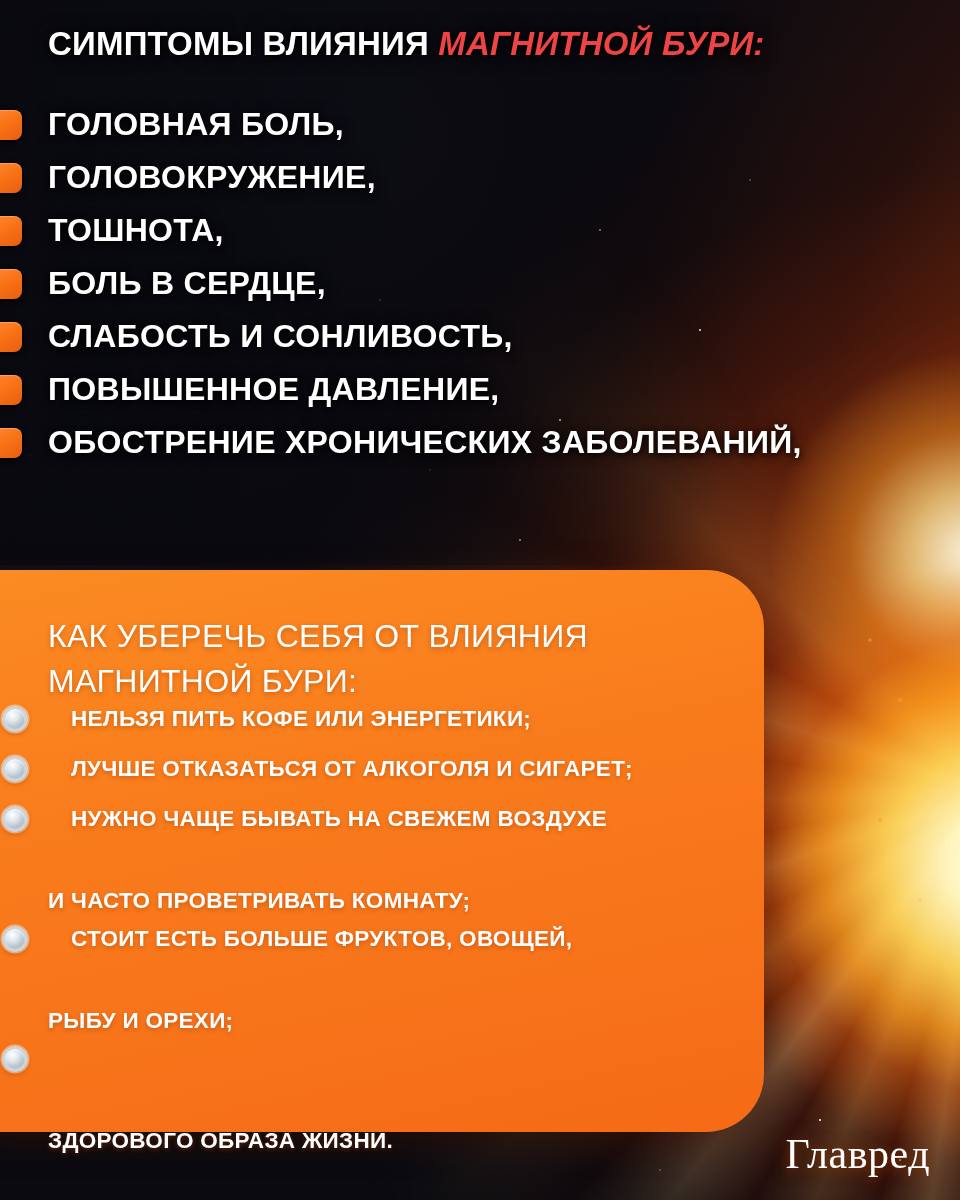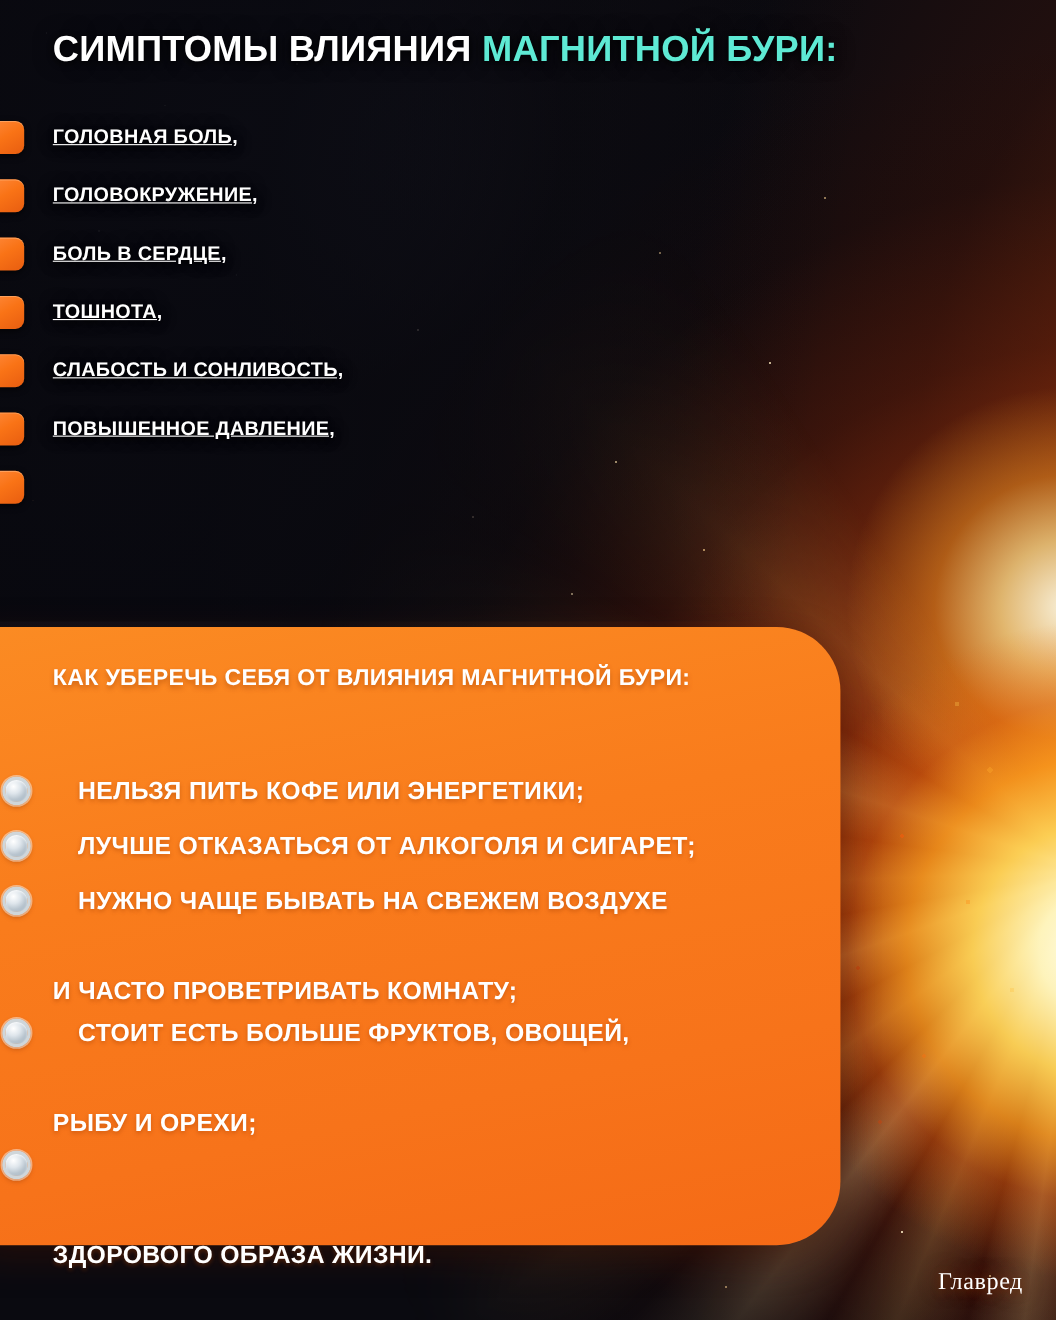--- a/index.html
+++ b/index.html
@@ -144,21 +144,21 @@
   }
 
   
   .headline {
     position:absolute; left:48px; top:26px; width:880px;
     font-size:33px; font-weight:700; letter-spacing:.2px;
     line-height:1.1; color:#ffffff;
     text-transform:uppercase; white-space:nowrap;
     text-shadow:0 2px 7px rgba(0,0,0,.9), 0 0 18px rgba(0,0,0,.6);
   }
-  .headline .accent { color:#5eead4; }
+  .headline .accent { color:#ef4444;font-style:italic; }
 
   
   .symptoms { position:absolute; left:0; top:98px; width:940px; }
 
   .symptom-row {
     position:relative;
     height:53px;
     display:flex; align-items:center;
   }
 
@@ -166,39 +166,38 @@
     position:absolute; left:-12px; top:50%;
     transform:translateY(-50%);
     width:34px; height:30px;
     border-radius:8px;
     background:linear-gradient(150deg,#FF8A3D 0%,#F97316 48%,#E85D10 100%);
     box-shadow:0 2px 6px rgba(0,0,0,.65), inset 0 1px 0 rgba(255,200,150,.45);
   }
 
   .symptom-text {
     margin-left:48px;
-    font-size:18px; font-weight:700; letter-spacing:.3px;
+    font-size:32px; font-weight:700; letter-spacing:.3px;
     color:#ffffff; text-transform:uppercase; white-space:nowrap;
     text-shadow:0 2px 6px rgba(0,0,0,.92), 0 0 14px rgba(0,0,0,.55);
-    text-decoration:underline;
   }
 
   
   .panel {
     position:absolute; left:-20px; top:570px;
     width:784px; height:562px;
     background:linear-gradient(168deg,#FB8B23 0%,#F97C1C 38%,#F7731A 72%,#F56A16 100%);
     border-top-right-radius:58px;
     border-bottom-right-radius:58px;
     box-shadow:0 10px 34px rgba(70,20,0,.42);
   }
 
   .panel-title {
-    position:absolute; left:68px; top:32px; width:640px;
-    font-size:21px; font-weight:700; line-height:1.42;
+    position:absolute; left:68px; top:44px; width:640px;
+    font-size:32px; font-weight:400; line-height:1.42;
     letter-spacing:.3px; color:#ffffff; text-transform:uppercase;
     text-shadow:0 2px 5px rgba(150,55,0,.45);
   }
 
   .tips { position:absolute; left:0; top:124px; width:784px; }
 
   .tip-line {
     position:relative;
     min-height:50px;
     display:flex; align-items:center;
@@ -222,21 +221,21 @@
     font-size:22.5px; font-weight:700; letter-spacing:.3px;
     color:#ffffff; text-transform:uppercase; white-space:nowrap;
     text-shadow:0 2px 4px rgba(160,60,0,.45);
   }
   .tip-line.cont .tip-text { margin-left:68px;margin-top:44px; }
 
   
   .logo {
     position:absolute; right:30px; bottom:22px;
     font-family:"Liberation Serif", serif;
-    font-size:22px; font-weight:400; color:#ffffff;
+    font-size:42px; font-weight:400; color:#ffffff;
     letter-spacing:.5px;
     text-shadow:0 2px 8px rgba(120,45,0,.75), 0 0 18px rgba(160,60,0,.5);
   }
 </style>
 </head>
 <body>
 
 <div id="poster">
 
   <div class="bg-layer bg-space"></div>
@@ -258,36 +257,37 @@
       <div class="symptom-row">
         <span class="sq-bullet"></span>
         <span class="symptom-text">ГОЛОВНАЯ БОЛЬ,</span>
       </div>
       <div class="symptom-row">
         <span class="sq-bullet"></span>
         <span class="symptom-text">ГОЛОВОКРУЖЕНИЕ,</span>
       </div>
       <div class="symptom-row">
         <span class="sq-bullet"></span>
+        <span class="symptom-text">ТОШНОТА,</span>
+      </div>
+      <div class="symptom-row">
+        <span class="sq-bullet"></span>
         <span class="symptom-text">БОЛЬ В СЕРДЦЕ,</span>
       </div>
       <div class="symptom-row">
         <span class="sq-bullet"></span>
-        <span class="symptom-text">ТОШНОТА,</span>
-      </div>
-      <div class="symptom-row">
-        <span class="sq-bullet"></span>
         <span class="symptom-text">СЛАБОСТЬ И СОНЛИВОСТЬ,</span>
       </div>
       <div class="symptom-row">
         <span class="sq-bullet"></span>
         <span class="symptom-text">ПОВЫШЕННОЕ ДАВЛЕНИЕ,</span>
       </div>
       <div class="symptom-row">
         <span class="sq-bullet"></span>
+        <span class="symptom-text">ОБОСТРЕНИЕ ХРОНИЧЕСКИХ ЗАБОЛЕВАНИЙ,</span>
       </div>
     </div>
 
   <section class="panel">
     <h2 class="panel-title">КАК УБЕРЕЧЬ СЕБЯ ОТ ВЛИЯНИЯ МАГНИТНОЙ БУРИ:</h2>
     <div class="tips">
         <div class="tip-line">
           <span class="ring-bullet"></span>
           <span class="tip-text">НЕЛЬЗЯ ПИТЬ КОФЕ ИЛИ ЭНЕРГЕТИКИ;</span>
         </div>

